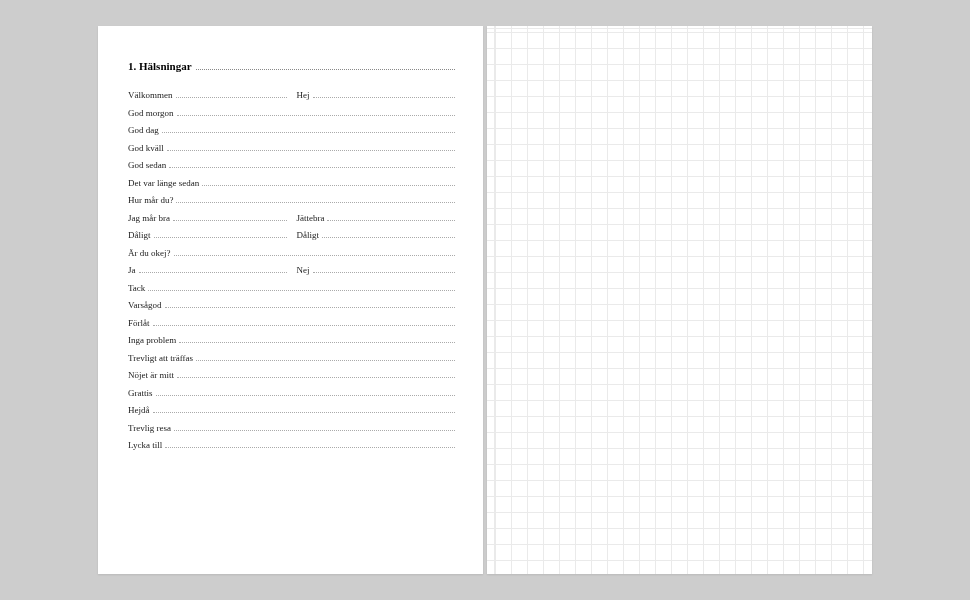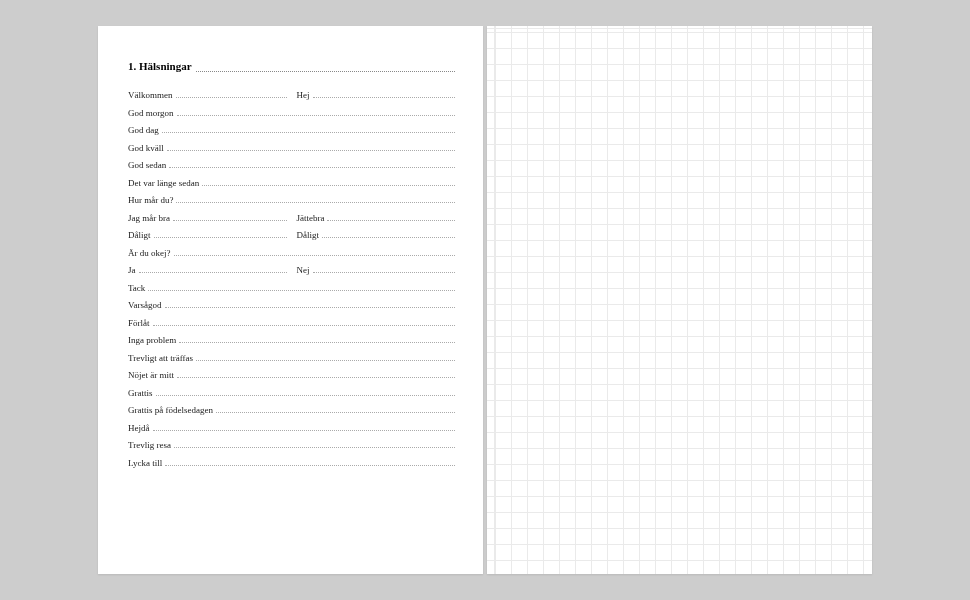--- a/index.html
+++ b/index.html
@@ -27,21 +27,21 @@
   }
   .page-right {
     position: relative;
     background-image:
       repeating-linear-gradient(to right, #eaeaea 0, #eaeaea 1px, transparent 1px, transparent 16px),
       repeating-linear-gradient(to bottom, #eaeaea 0, #eaeaea 1px, transparent 1px, transparent 16px);
     background-position: 8px 6px;
   }
   .heading-row {
     display: flex;
-    align-items: flex-end;
+    align-items: center;
     margin-bottom: 18px;
   }
   .heading {
     font-size: 11px;
     font-weight: bold;
     color: #000;
     white-space: nowrap;
   }
   .heading-line {
     flex: 1;
@@ -203,26 +203,20 @@
           </div>
         </div>
         <div class="row">
           <div class="entry">
             <span class="term">Grattis</span>
             <span class="dots"></span>
           </div>
         </div>
         <div class="row">
           <div class="entry">
-            <span class="term">Grattis på födelsedagen</span>
-            <span class="dots"></span>
-          </div>
-        </div>
-        <div class="row">
-          <div class="entry">
             <span class="term">Hejdå</span>
             <span class="dots"></span>
           </div>
         </div>
         <div class="row">
           <div class="entry">
             <span class="term">Trevlig resa</span>
             <span class="dots"></span>
           </div>
         </div>

